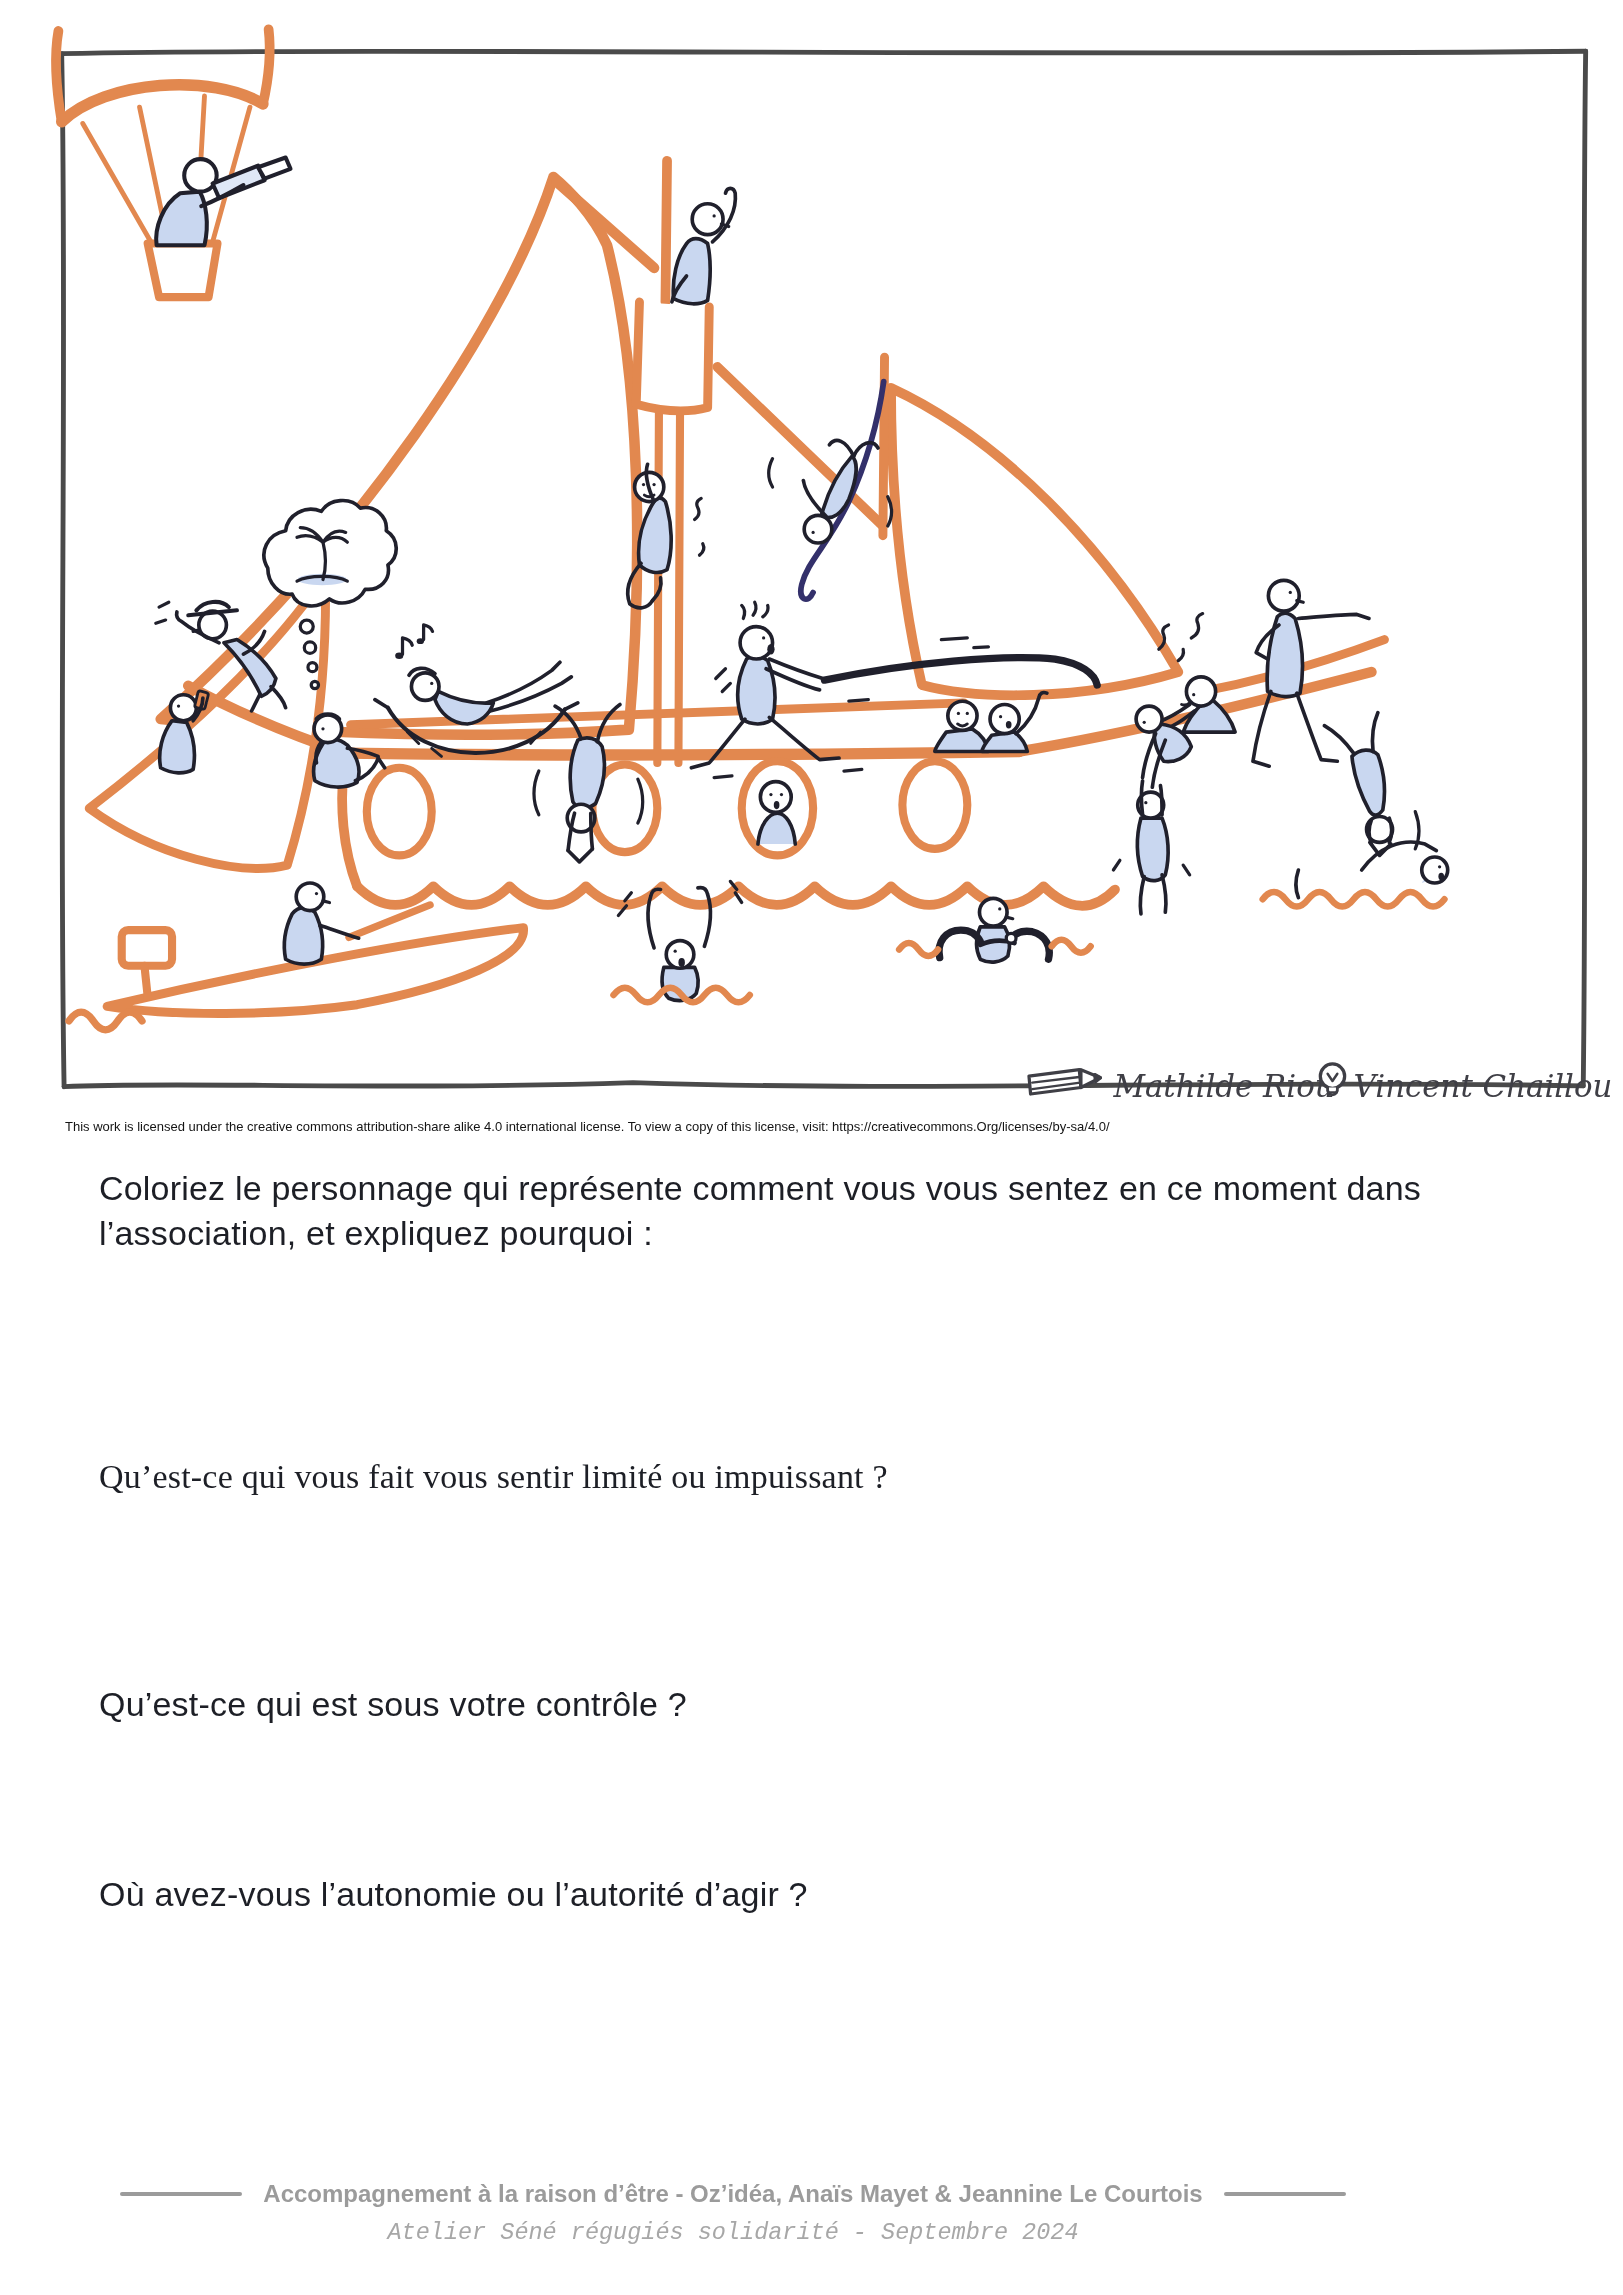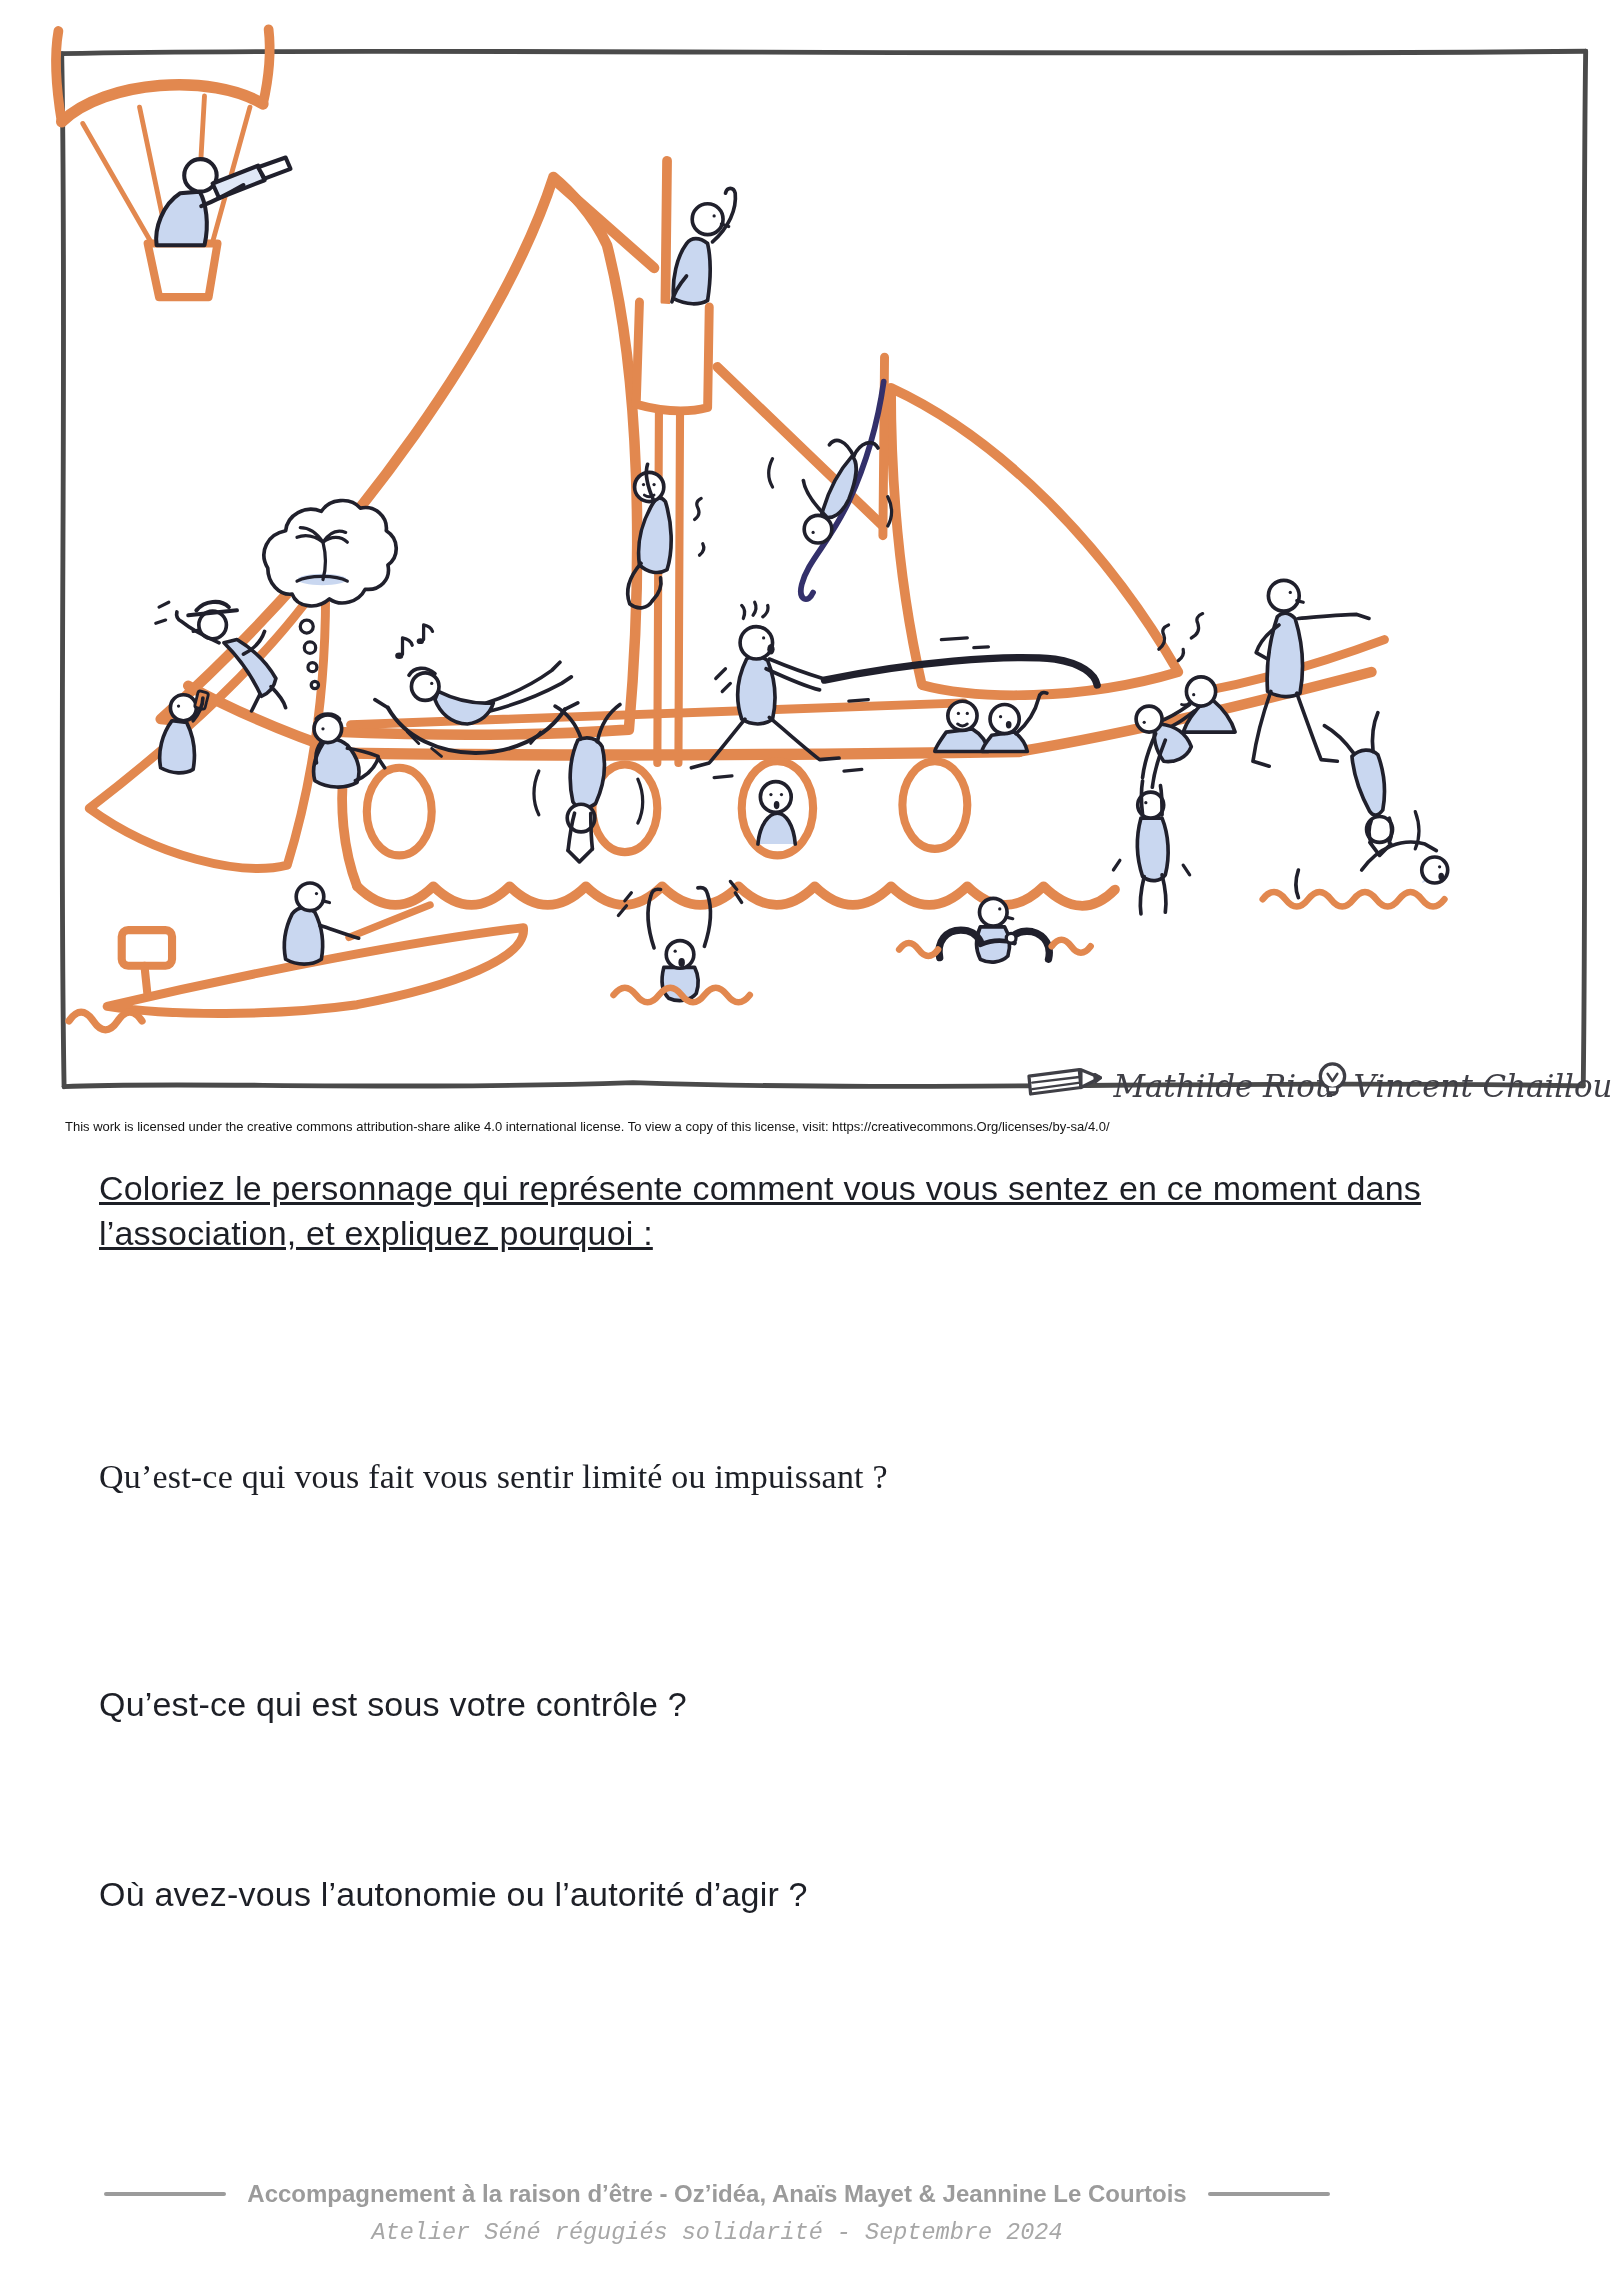--- a/index.html
+++ b/index.html
@@ -9,26 +9,26 @@
   }
   .illus{position:absolute;left:0;top:0;}
   .license{
     position:absolute;left:65px;top:1119px;width:1136px;
     font-size:13px;color:#141414;letter-spacing:0px;
   }
   .question{
     position:absolute;left:99px;width:1396px;
     font-size:34px;line-height:1.32;color:#1d1f26;letter-spacing:0.2px;
   }
-  .q1{top:1166px;text-decoration:underline;}
+  .q1{top:1166px;}
   .q2{top:1455px;font-family:Liberation Serif, serif;}
   .q3{top:1682px;}
   .q4{top:1872px;}
   .footer{
-    position:absolute;left:0;top:2180px;width:1434px;text-align:center;
+    position:absolute;left:16px;top:2180px;width:1434px;text-align:center;
   }
   .footer-credit{
     display:flex;align-items:center;justify-content:center;gap:21px;
     font-size:24px;font-weight:bold;color:#9b9b9b;
   }
   .footer-rule{display:inline-block;width:122px;height:4px;background:#9b9b9b;border-radius:2.4px;}
   .footer-event{
     margin-top:11.4px;font-size:23.5px;font-style:italic;color:#a7a7a7;font-weight:400;font-family:Liberation Mono, monospace;
   }
 </style>

